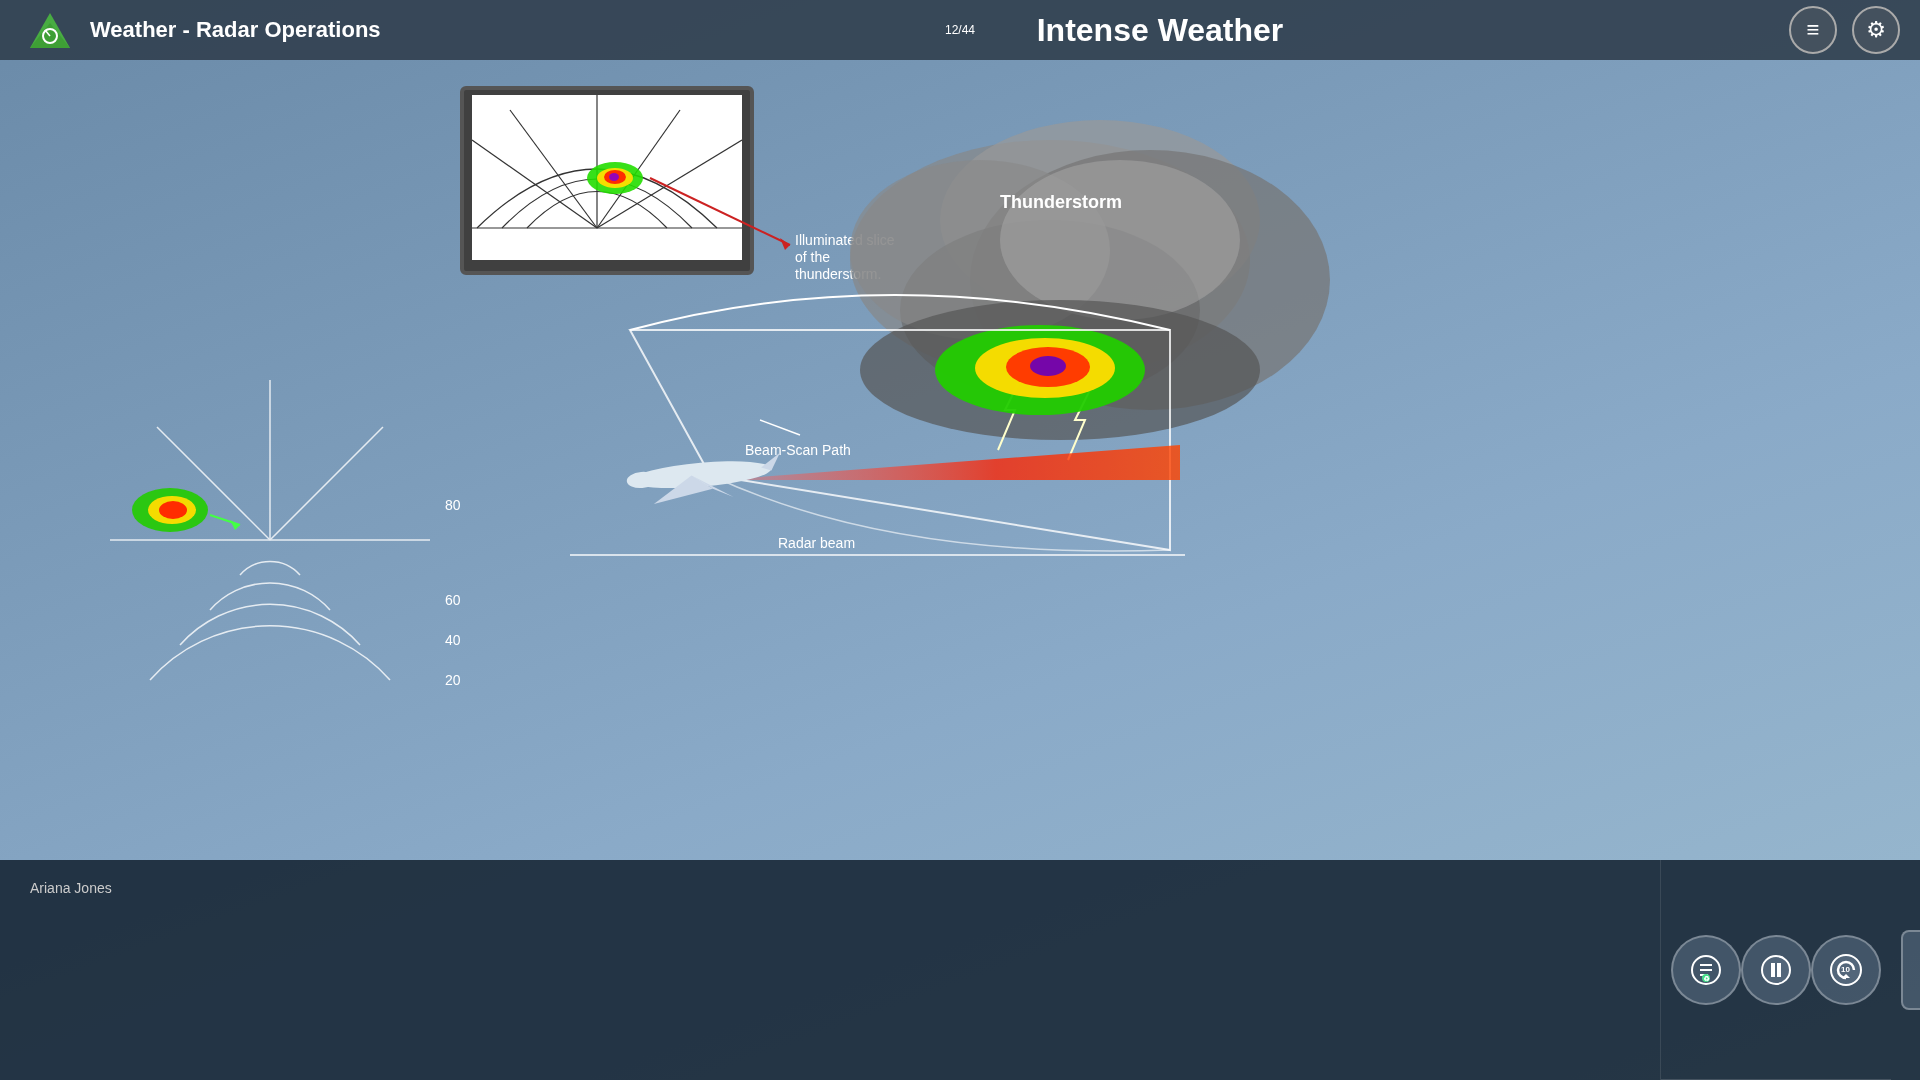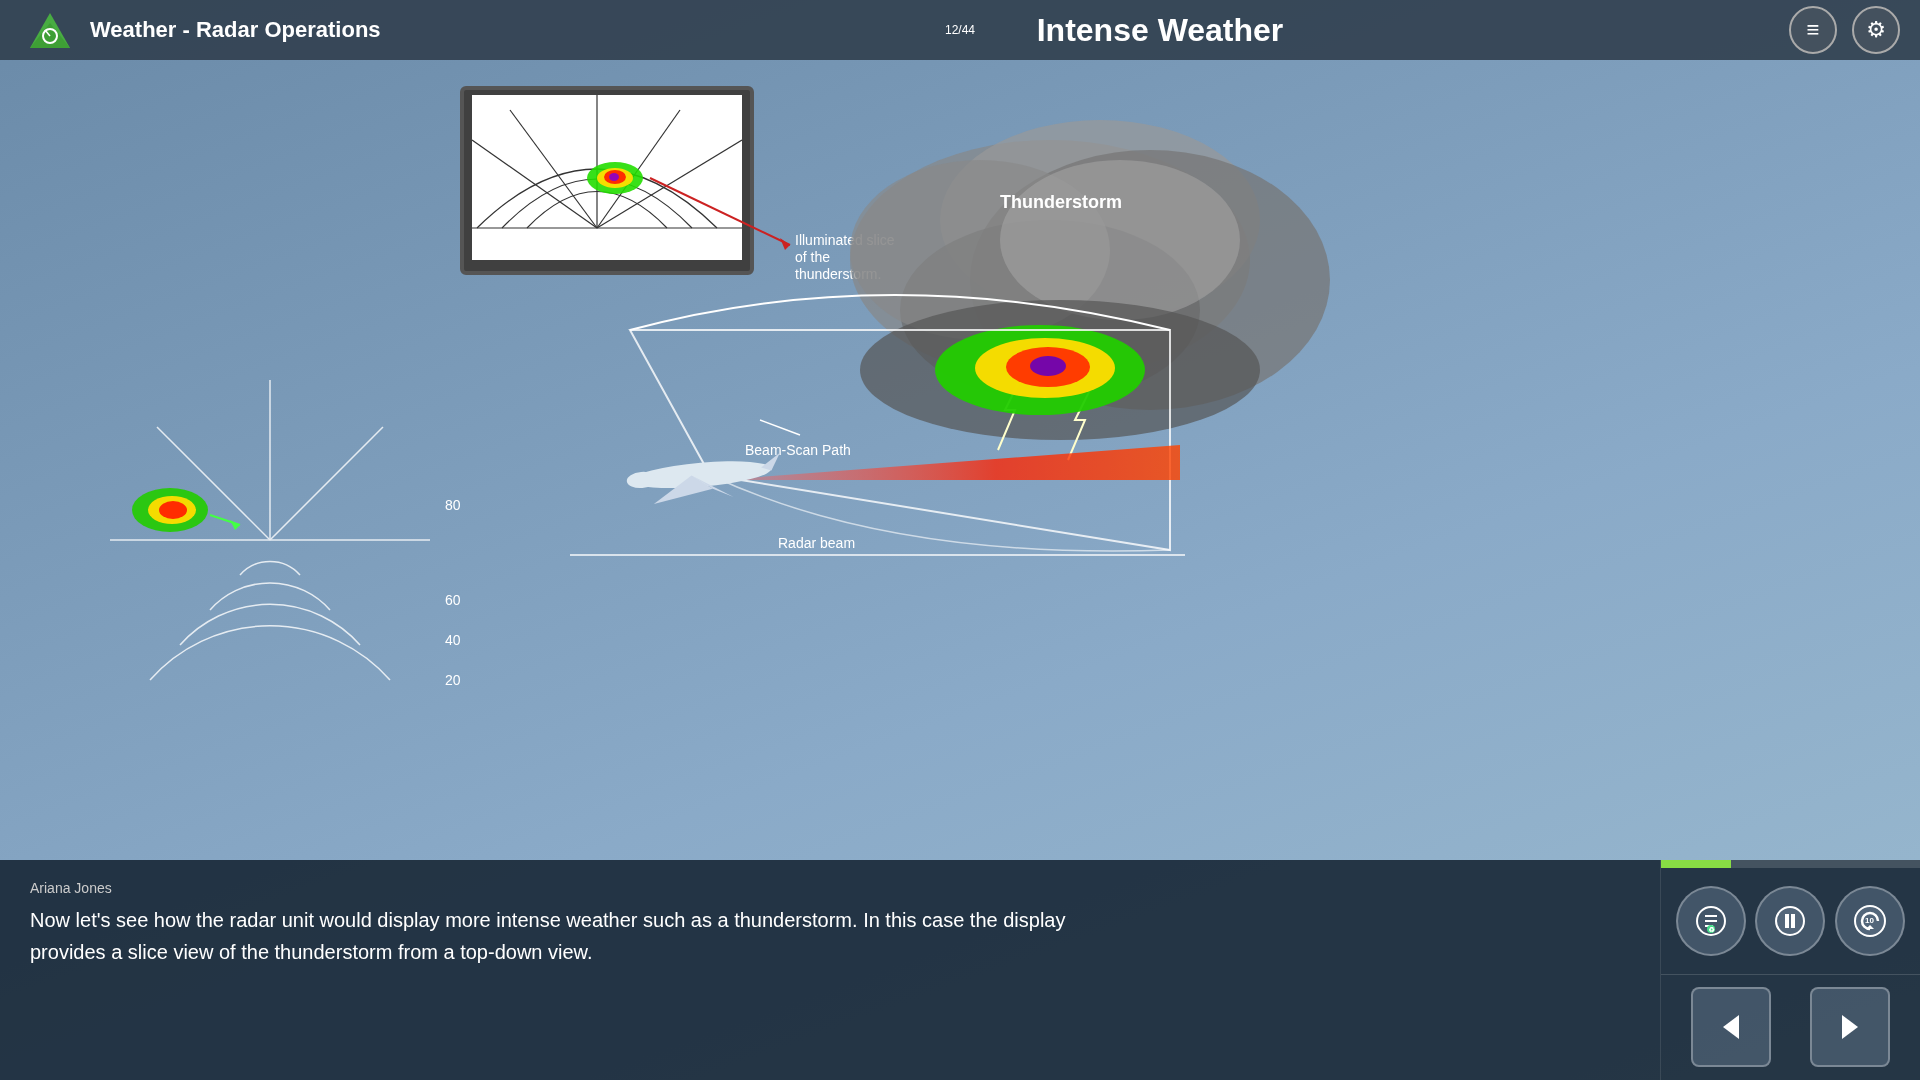--- a/index.html
+++ b/index.html
@@ -105,21 +105,21 @@
     }
     .narration-text {
       color: white;
       font-size: 20px;
       line-height: 1.6;
       max-width: 1100px;
     }
     .controls-area {
       width: 260px;
       display: flex;
-      flex-direction: column;
+      flex-direction: row;
       border-left: 1px solid rgba(255,255,255,0.1);
     }
     .progress-bar-container {
       height: 8px;
       background: rgba(255,255,255,0.15);
       position: relative;
     }
     .progress-bar-fill {
       height: 100%;
       background: #88dd44;
@@ -322,21 +322,20 @@
 
       <path d="M-60,-25 L-30,-15" stroke="#44ff44" stroke-width="2" fill="none"></path>
       <polygon points="-30,-15 -40,-20 -35,-10" fill="#44ff44"></polygon>
     </g>
   </svg>
 </div>
 
 <div class="bottom-panel" style="position:absolute;bottom:0;left:0;width:100%;height:220px;">
   <div class="narration-area">
     <div class="narrator-name">Ariana Jones</div>
-    <div class="narration-text">Now let's see how the radar unit would display more intense weather such as a thunderstorm. In this case the display provides a slice view of the thunderstorm from a top-down view.</div>
   </div>
   <div class="controls-area">
     <div class="progress-bar-container">
       <div class="progress-bar-fill" style="width: 27%;"></div>
     </div>
     <div class="controls-top">
       <div class="ctrl-btn" title="Transcript">
         <svg width="32" height="32" viewBox="0 0 32 32" xmlns="http://www.w3.org/2000/svg">
           <circle cx="16" cy="16" r="14" fill="none" stroke="white" stroke-width="2"></circle>
           <line x1="10" y1="11" x2="22" y2="11" stroke="white" stroke-width="2"></line>

